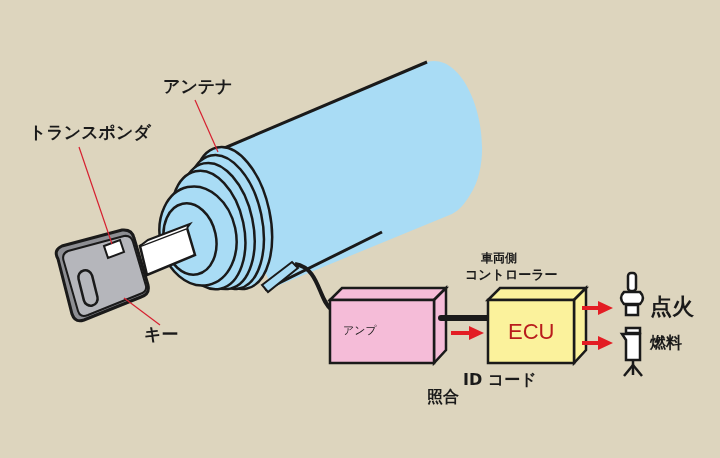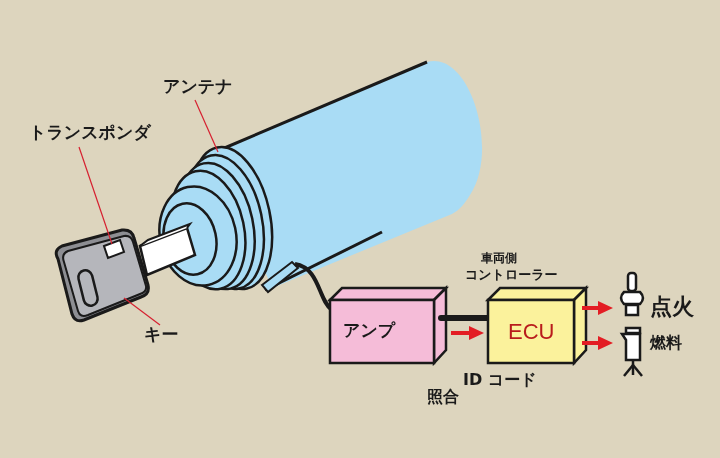--- a/index.html
+++ b/index.html
@@ -98,15 +98,15 @@
 
   <div class="lbl" style="left:481px; top:250px; font-size:12px;">車両側</div>
   <div class="lbl" style="left:465px; top:266px; font-size:13px;">コントローラー</div>
 
   <div class="lbl" style="left:427px; top:371px; font-size:16px;margin-left:36px;">ID コード</div>
   <div class="lbl" style="left:427px; top:388px; font-size:16px;">照合</div>
 
   <div class="lbl" style="left:650px; top:298px; font-size:22px;">点火</div>
   <div class="lbl" style="left:650px; top:334px; font-size:16px;">燃料</div>
 
-  <div class="lbl" style="left:343px; top:322px; font-size:17px; font-weight:bold;">アンプ</div>
+  <div class="lbl" style="left:343px; top:322px; font-size:11px; font-weight:normal;">アンプ</div>
   <div class="box-text" style="left:508px; top:319px; font-size:22px;">ECU</div>
 </div>
 
 </body></html>

